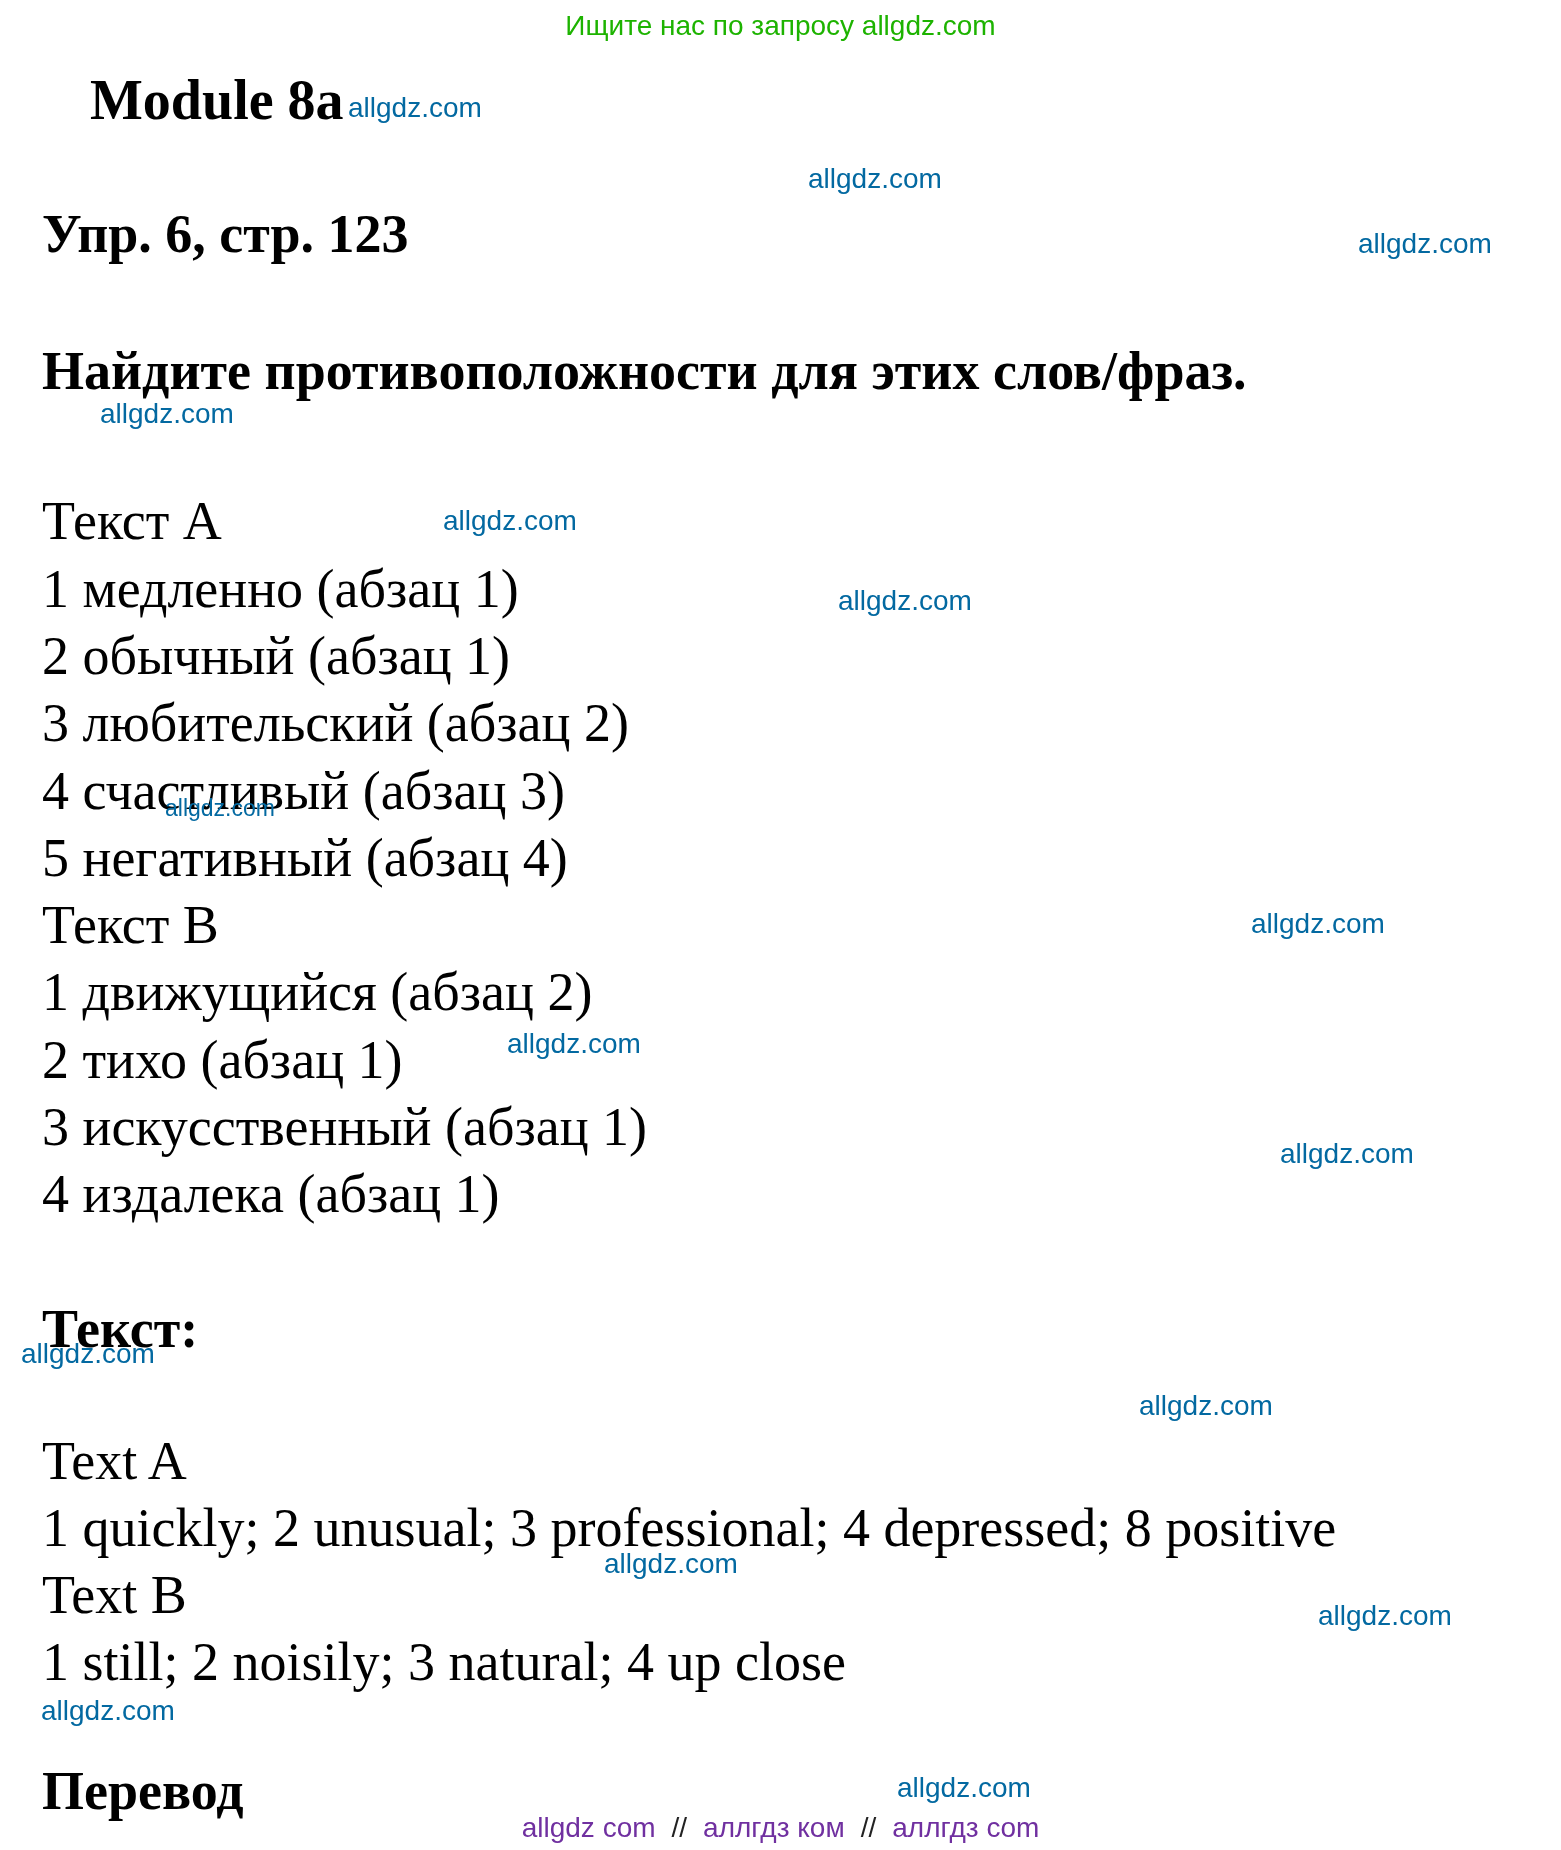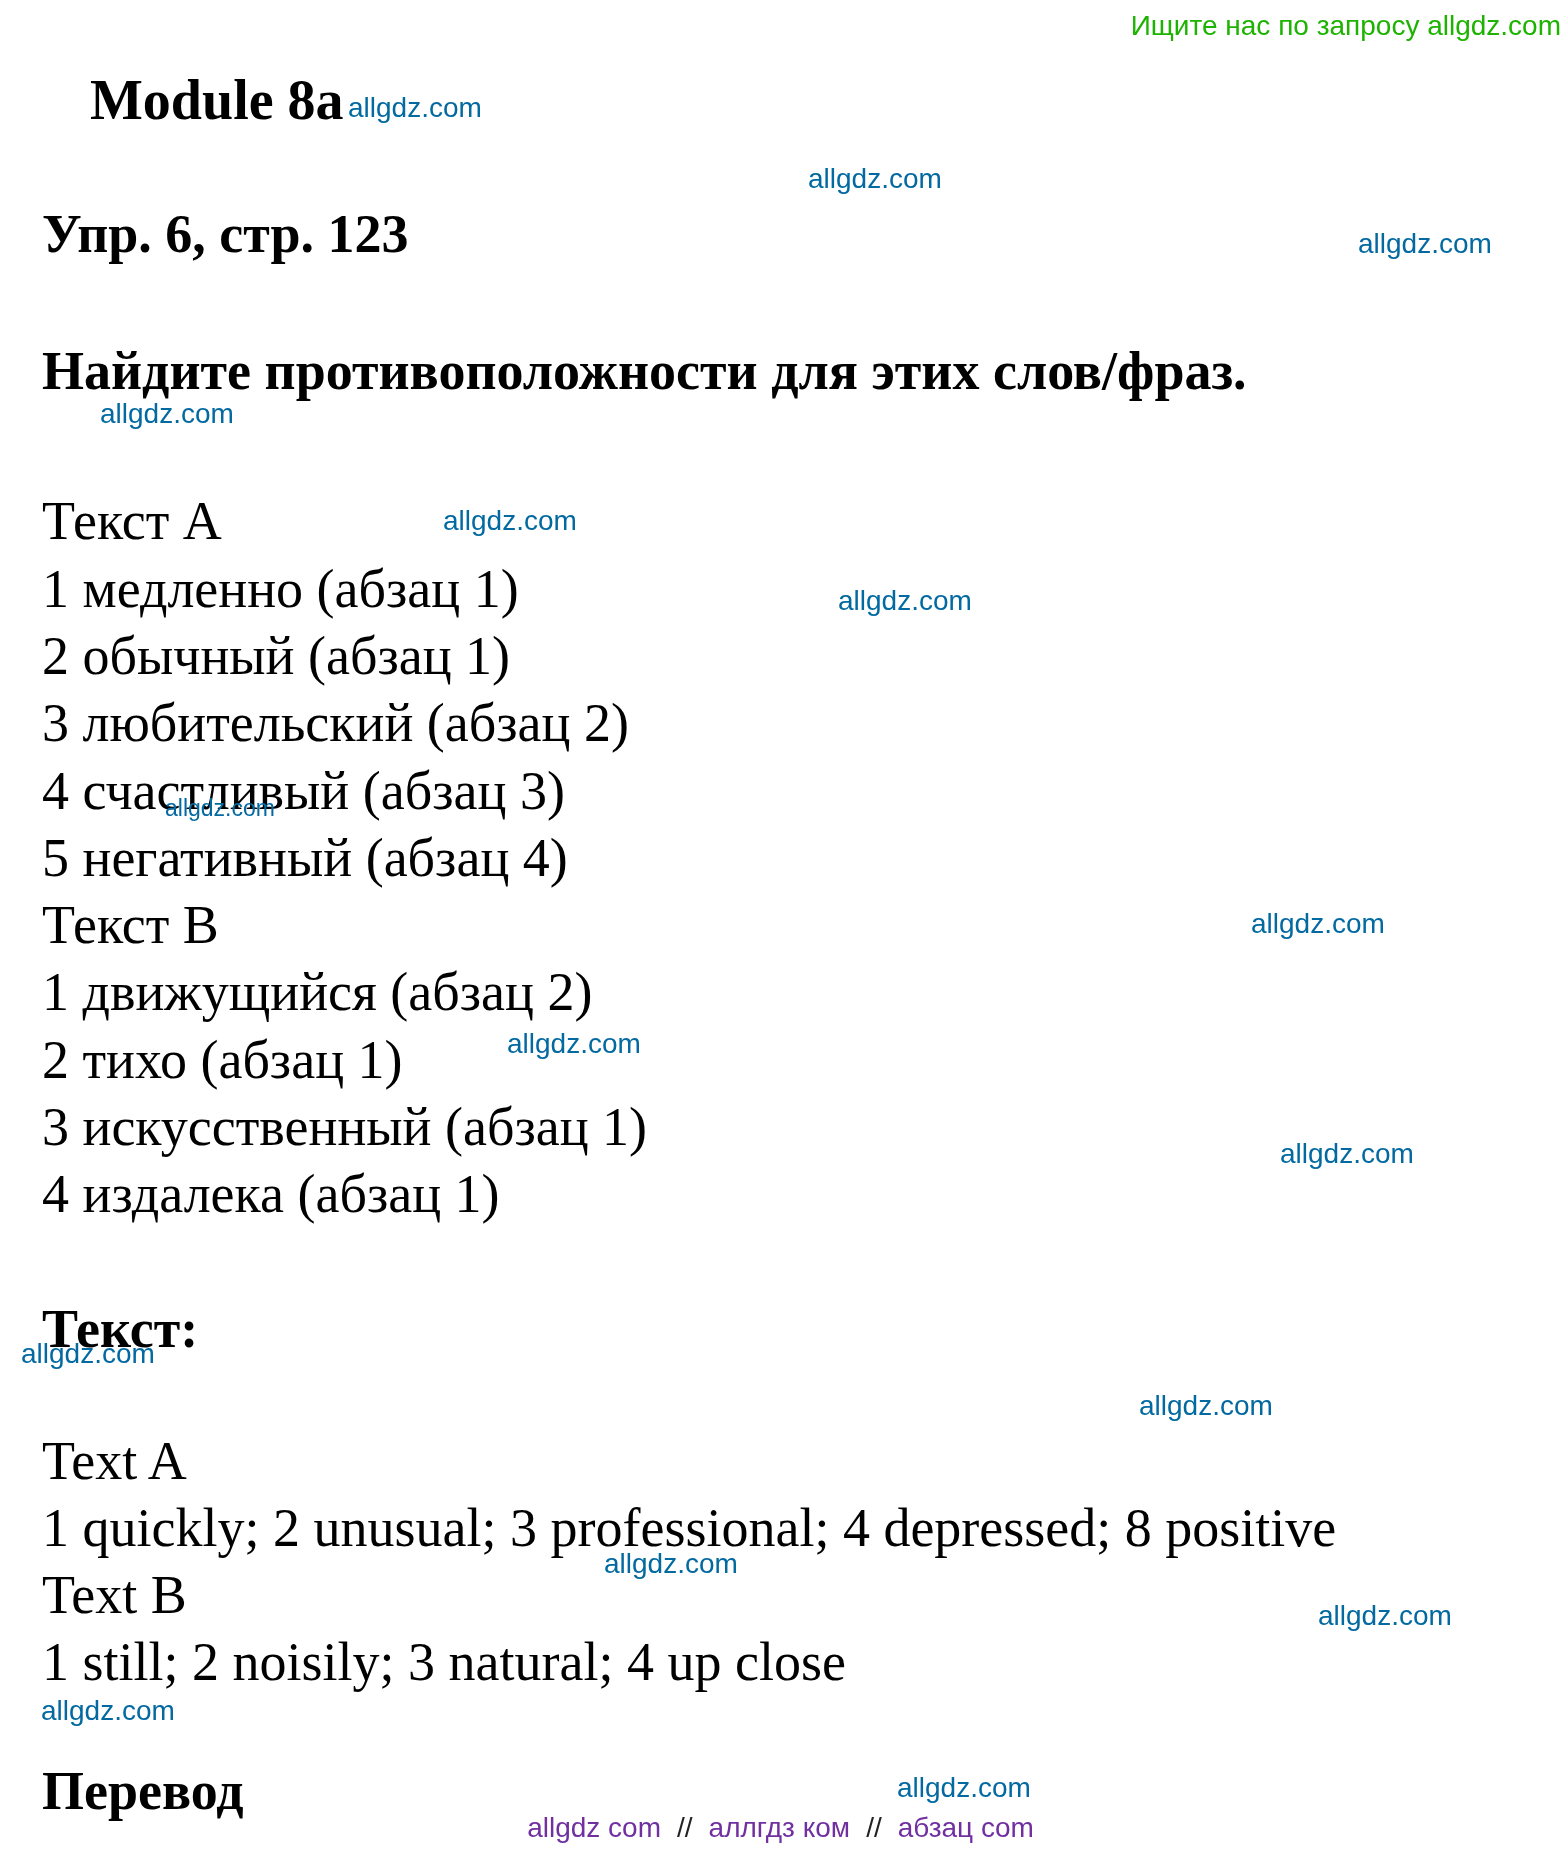--- a/index.html
+++ b/index.html
@@ -7,21 +7,21 @@
   body {
     position:relative;
     width:1561px;
     height:1850px;
     overflow:hidden;
     font-family:"Liberation Serif", serif;
     color:#000000;
   }
   .banner {
     position:absolute; top:10px; left:0; width:100%;
-    text-align:right;
+    text-align:center;
     font-family:"Liberation Sans", sans-serif;
     font-size:28px;
     color:var(--banner-green, #1db300);
     white-space:nowrap;
   }
   .line {
     position:absolute; left:42px;
     white-space:nowrap;
     line-height:1.1;
     font-family:"Liberation Serif", serif;
@@ -93,14 +93,14 @@
 <span class="wm" style="left:507px;  top:1028px">allgdz.com</span>
 <span class="wm" style="left:1280px; top:1138px">allgdz.com</span>
 <span class="wm" style="left:21px;   top:1338px">allgdz.com</span>
 <span class="wm" style="left:1139px; top:1390px">allgdz.com</span>
 <span class="wm" style="left:604px;  top:1548px">allgdz.com</span>
 <span class="wm" style="left:1318px; top:1600px">allgdz.com</span>
 <span class="wm" style="left:41px;   top:1695px">allgdz.com</span>
 <span class="wm" style="left:897px;  top:1772px">allgdz.com</span>
 
 <div class="footer">
-  <a>allgdz com</a><span class="sep">//</span><a>аллгдз ком</a><span class="sep">//</span><a>абзац com</a>
+  <a>allgdz com</a><span class="sep">//</span><a>аллгдз ком</a><span class="sep">//</span><a>аллгдз com</a>
 </div>
 
 </body></html>

